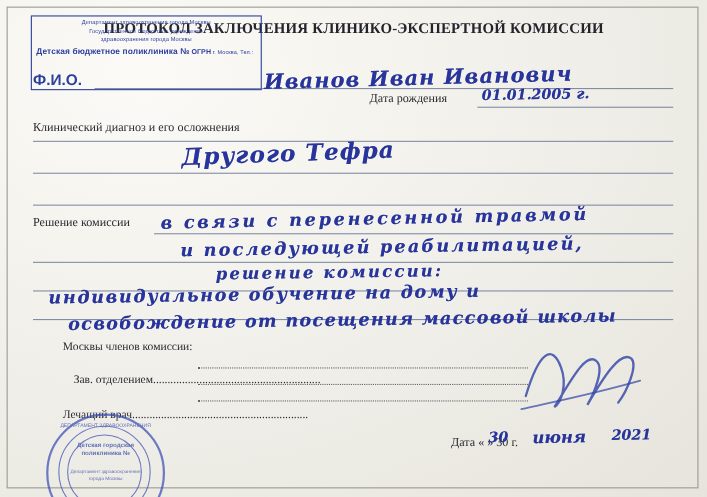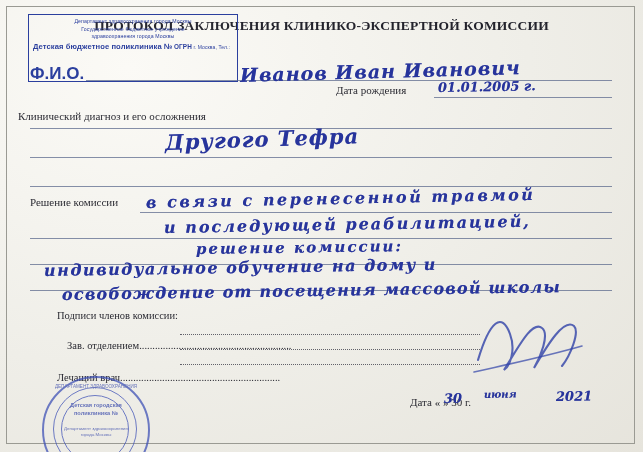--- a/index.html
+++ b/index.html
@@ -77,32 +77,32 @@
     text-align: left;
     margin-top: 1px;
   }
   #clinic-stamp .small-left {
     font-size: 5px;
     text-align: left;
   }
   
   #fio-label {
     left: 30px; top: 64px;
-    font-size: 17px;
+    font-size: 14px;
     font-weight: bold;
     color: #2b3f9e;
     font-family: "Liberation Sans", sans-serif;
     text-align: right;
   }
   #dob-label {
     left: 336px; top: 84px;
     font-size: 11px;
   }
   #diagnosis-label {
-    left: 18px; top: 110px;
+    left: 30px; top: 110px;
     font-size: 11px;
   }
   #decision-label {
     left: 30px; top: 196px;
     font-size: 11px;
   }
   #signatures-label {
     left: 57px; top: 310px;
     font-size: 10.5px;
   }
@@ -272,36 +272,36 @@
   <div class="rule" style="left:30px; top:264px; width:582px;"></div>
   <div class="rule" style="left:30px; top:290px; width:582px;"></div>
   <div class="rule" style="left:30px; top:300px; width:582px; opacity:0.0;"></div>
 
   <div class="hand" style="left:146px; top:193px; font-size:16px; transform: rotate(-1.2deg); letter-spacing:2.5px;">в связи с перенесенной травмой</div>
   <div class="hand" style="left:164px; top:218px; font-size:16px; transform: rotate(-1deg); letter-spacing:2px;">и последующей реабилитацией,</div>
   <div class="hand" style="left:196px; top:240px; font-size:15px; transform: rotate(-0.8deg); letter-spacing:2px;">решение комиссии:</div>
   <div class="hand" style="left:44px; top:261px; font-size:16px; transform: rotate(-0.9deg); letter-spacing:1.5px;">индивидуальное обучение на дому и</div>
   <div class="hand" style="left:62px; top:285px; font-size:16px; transform: rotate(-0.9deg); letter-spacing:1.2px;">освобождение от посещения массовой школы</div>
 
-  <div class="printed" id="signatures-label">Подписи членов комиссии:</div>
+  <div class="printed" id="signatures-label">Москвы членов комиссии:</div>
   <div class="printed" id="dept-label">Зав. отделением..........................................................</div>
   <div class="printed" id="doctor-label">Лечащий врач.............................................................</div>
 
   <div class="dotline" style="left:180px; top:334px; width:300px;"></div>
   <div class="dotline" style="left:180px; top:349px; width:300px;"></div>
   <div class="dotline" style="left:180px; top:364px; width:300px;"></div>
 
   <svg class="scribble" style="left:470px; top:300px;" width="120" height="90" viewBox="0 0 120 90">
     <path d="M8,60 C20,20 32,12 40,34 C46,50 40,66 34,70 C48,48 62,20 72,28 C80,34 70,58 64,68 C78,44 94,18 104,26 C110,32 100,56 92,66" fill="none" stroke="#2f41a8" stroke-width="2.1" stroke-linecap="round" opacity="0.8"></path>
     <path d="M4,72 C30,66 70,58 112,46" fill="none" stroke="#2f41a8" stroke-width="1.6" stroke-linecap="round" opacity="0.7"></path>
   </svg>
 
   <div class="printed" id="date-bottom-label">Дата «           »                                        30          г.</div>
   <div class="hand" style="left:444px; top:391px; font-size:13px; transform: rotate(-1deg);">30</div>
-  <div class="hand" style="left:484px; top:389px; font-size:10px; transform: rotate(-1deg);">июня</div>
+  <div class="hand" style="left:484px; top:389px; font-size:15px; transform: rotate(-1deg);">июня</div>
   <div class="hand" style="left:556px; top:389px; font-size:13px; transform: rotate(-1deg);">2021</div>
 
   <div class="round-stamp" id="stamp-left">
     <div class="inner-ring"></div>
     <div class="inner-ring2"></div>
     <div class="arc-top">ДЕПАРТАМЕНТ ЗДРАВООХРАНЕНИЯ</div>
     <div class="ctr">
       <span>Детская городская</span><br>
       <span>поликлиника №</span>
     </div>

